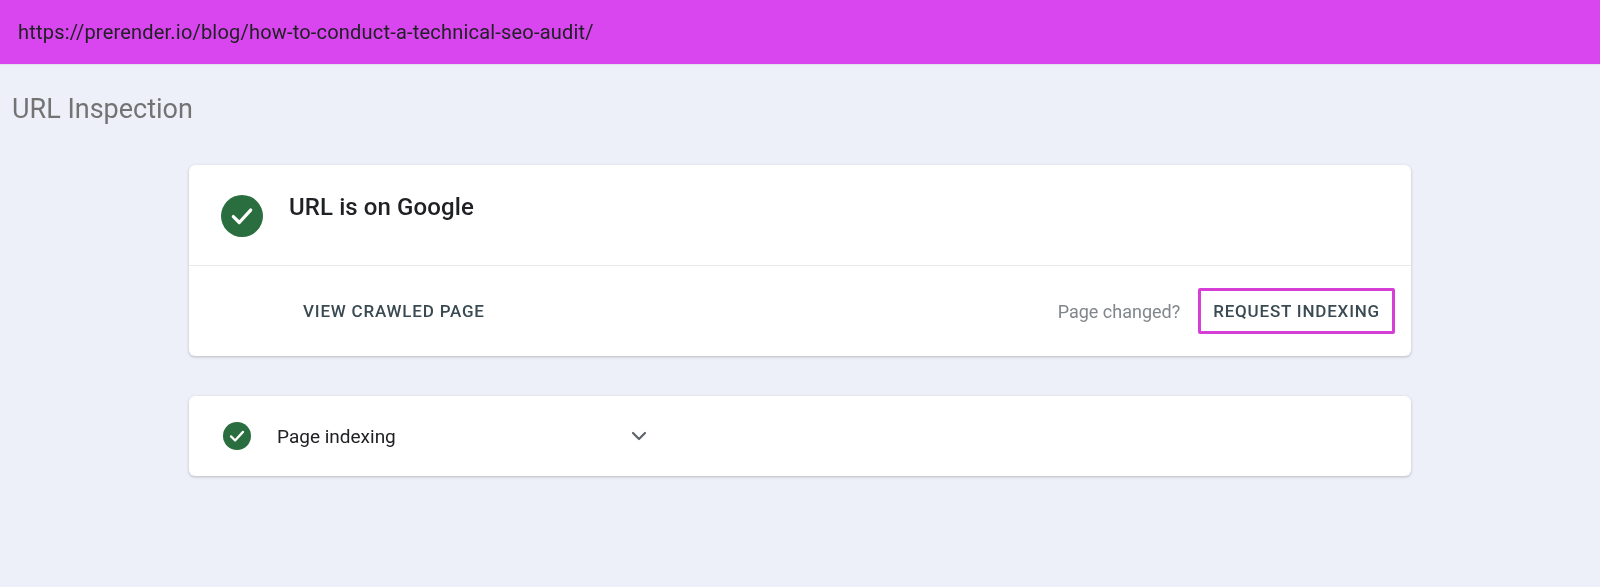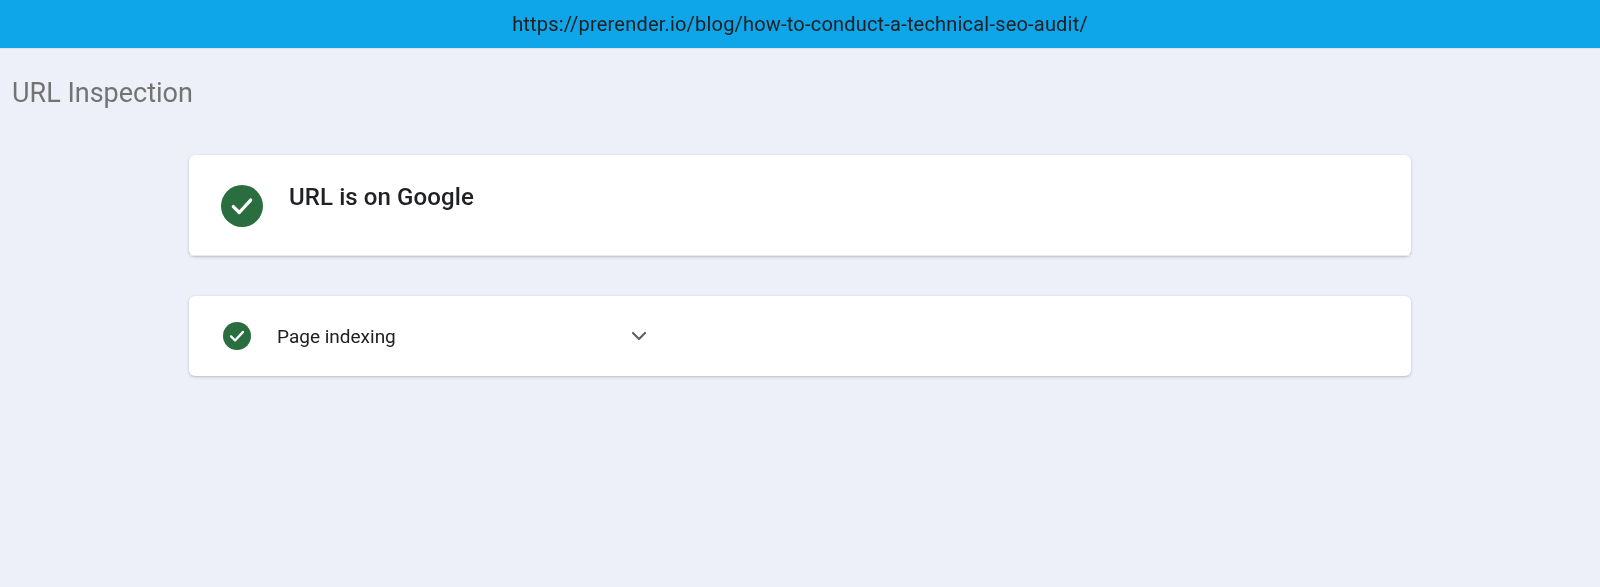--- a/index.html
+++ b/index.html
@@ -4,40 +4,39 @@
   <style>
     * { margin: 0; padding: 0; box-sizing: border-box; }
     body {
       font-family: 'Google Sans', Roboto, Arial, sans-serif;
       background: #eef0f9;
       width: 1600px;
       height: 587px;
       overflow: hidden;
     }
     .url-bar {
-      background: #0ea5e9;
-      padding: 12px 18px;
+      background: #d946ef;
+      padding: 20px 18px;
       font-size: 20px;
       color: #202124;
       border-bottom: 1px solid #e0e2ea;
       letter-spacing: 0.2px;
-      text-align: center;
     }
     .page-title {
       font-size: 27px;
       color: #737373;
       padding: 28px 12px 40px 12px;
       font-weight: 400;
     }
     .card {
       background: #fff;
       border-radius: 6px;
       box-shadow: 0 1px 2px rgba(60,64,67,0.2), 0 1px 3px 1px rgba(60,64,67,0.08);
       width: 1222px;
-      margin: 6px auto 40px auto;
+      margin: 0 auto 40px auto;
     }
     .status-top {
       display: flex;
       align-items: flex-start;
       padding: 28px 34px 28px 32px;
       gap: 26px;
       border-bottom: 1px solid #e8eaed;
     }
     .check-circle {
       width: 42px;
@@ -143,20 +142,27 @@
   <div class="status-top">
     <div class="check-circle">
       <svg viewBox="0 0 24 24" fill="none">
           <path d="M4 12.5 L9.5 18 L20 6.5" stroke="#fff" stroke-width="3" stroke-linecap="round" stroke-linejoin="round"></path>
         </svg>
     </div>
     <div class="status-text-wrap">
       <div class="status-heading">URL is on Google</div>
     </div>
   </div>
+  <div class="status-actions">
+    <div class="view-crawled">VIEW CRAWLED PAGE</div>
+    <div class="right-actions">
+      <span class="page-changed">Page changed?</span>
+      <span class="request-indexing">REQUEST INDEXING</span>
+    </div>
+  </div>
 </div>
 
 <div class="card">
   <div class="index-row">
     <div class="small-check">
       <svg viewBox="0 0 24 24" fill="none">
           <path d="M4 12.5 L9.5 18 L20 6.5" stroke="#fff" stroke-width="3" stroke-linecap="round" stroke-linejoin="round"></path>
         </svg>
     </div>
     <div class="index-label">Page indexing</div>

